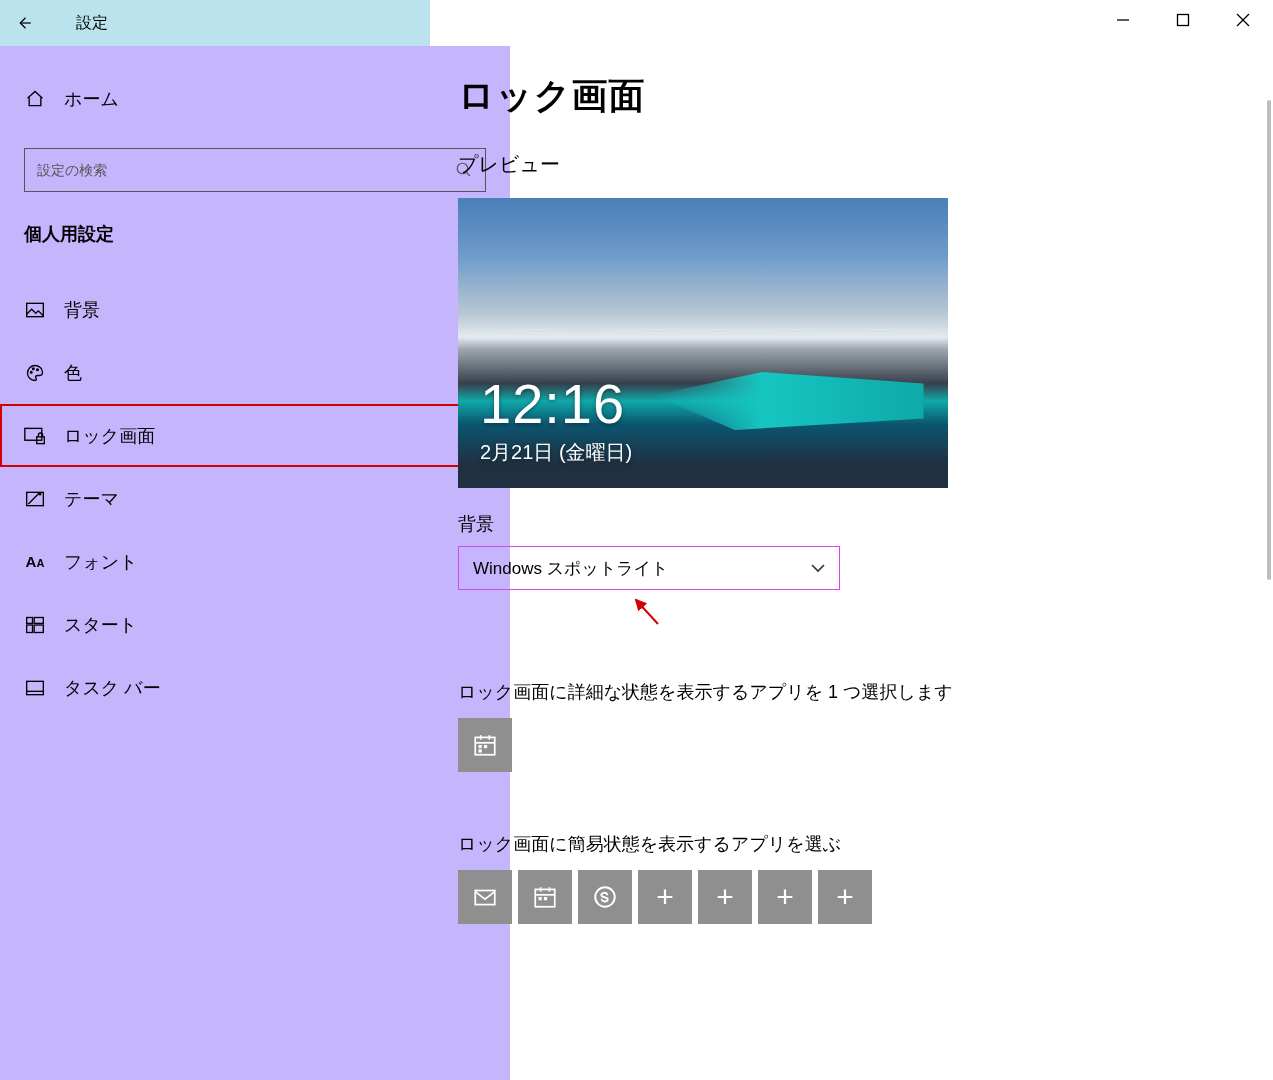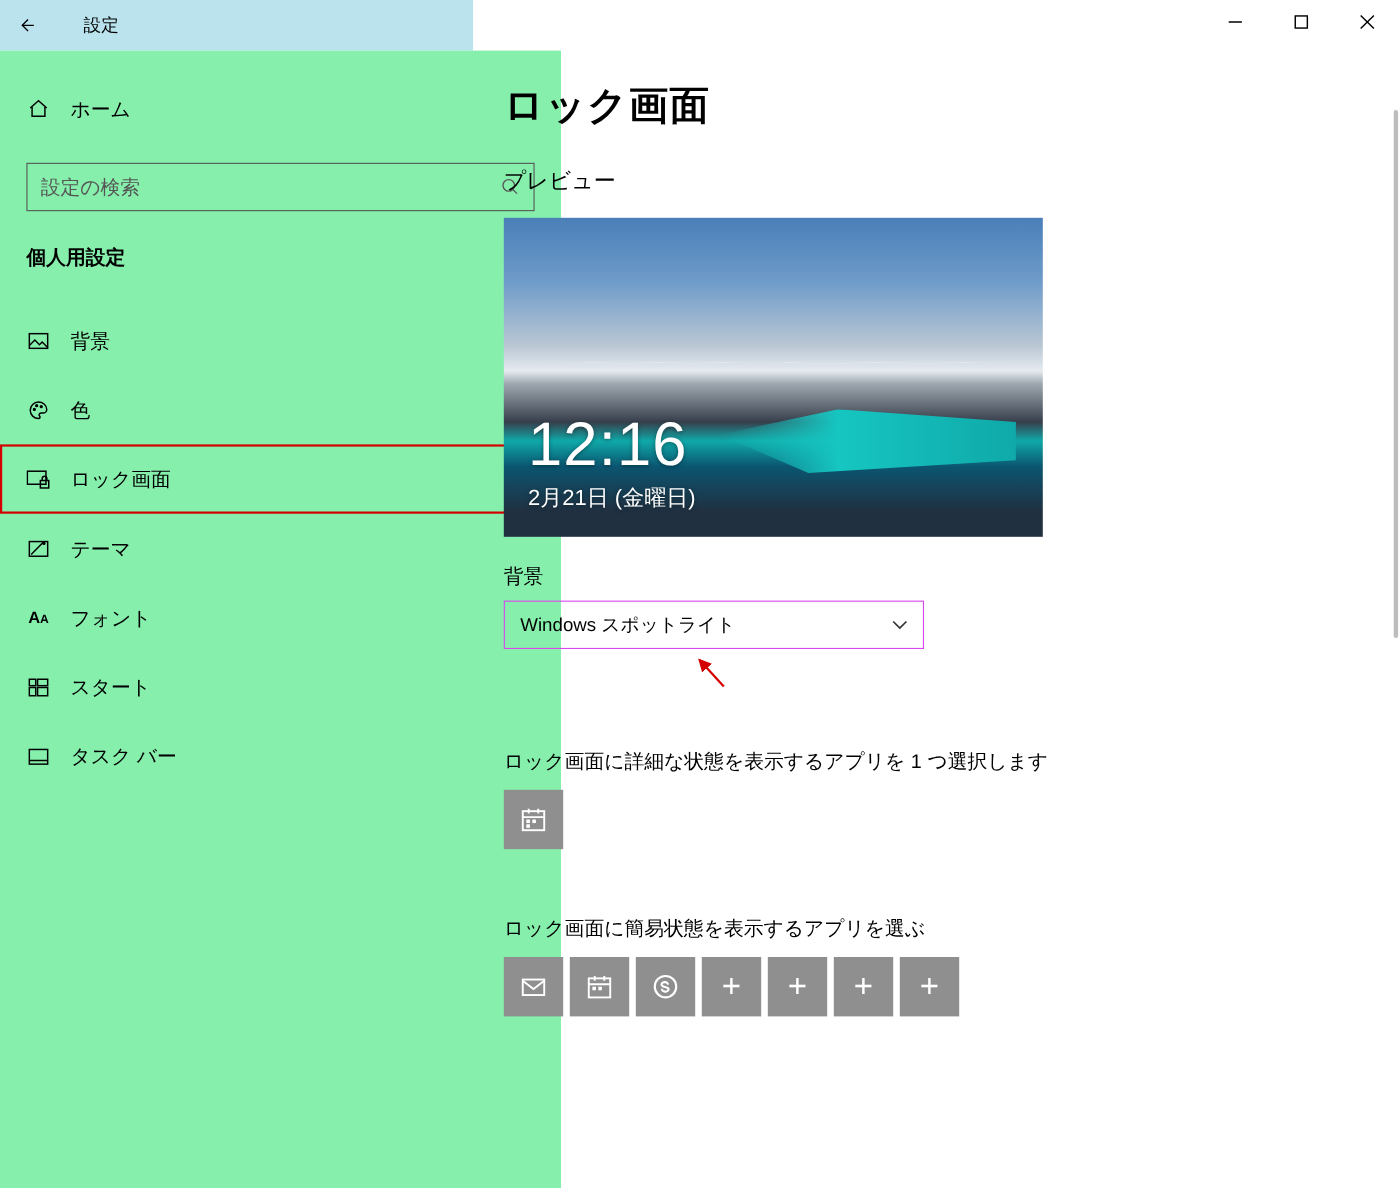--- a/index.html
+++ b/index.html
@@ -54,21 +54,21 @@
     align-items: center;
     justify-content: center;
     font-size: 14px;
   }
   .sidebar {
     position: absolute;
     top: 46px;
     left: 0;
     width: 510px;
     height: calc(100% - 46px);
-    background: #86efac;
+    background: #c4b5fd;
     padding-top: 28px;
   }
   .home-row {
     display: flex;
     align-items: center;
     height: 50px;
     padding-left: 24px;
     margin-bottom: 24px;
   }
   .icon-slot {
@@ -84,21 +84,21 @@
     border: 1px solid #555;
     height: 44px;
     display: flex;
     align-items: center;
     padding: 0 12px;
   }
   .search-box input {
     flex: 1;
     border: none;
     background: transparent;
-    font-size: 18px;
+    font-size: 14px;
     color: #555;
     outline: none;
     font-family: inherit;
   }
   .search-box input::placeholder { color: #555; }
   .section-title {
     font-size: 18px;
     font-weight: 600;
     padding-left: 24px;
     margin-bottom: 32px;

